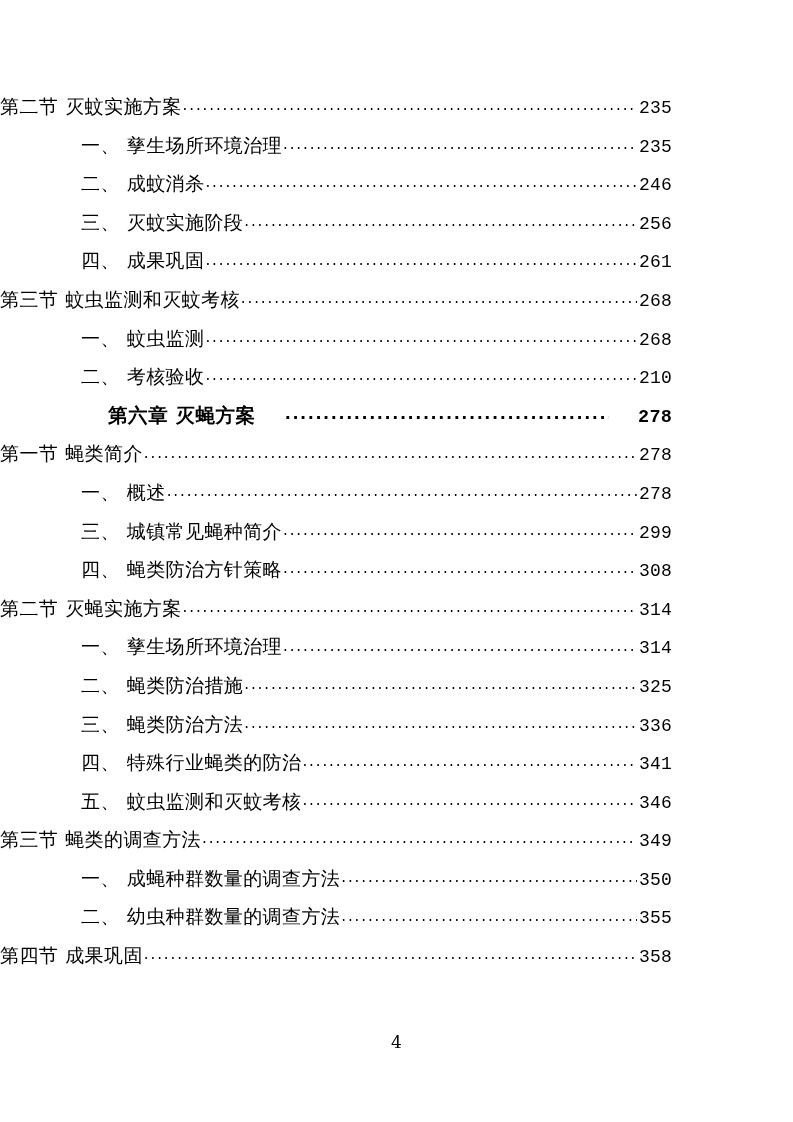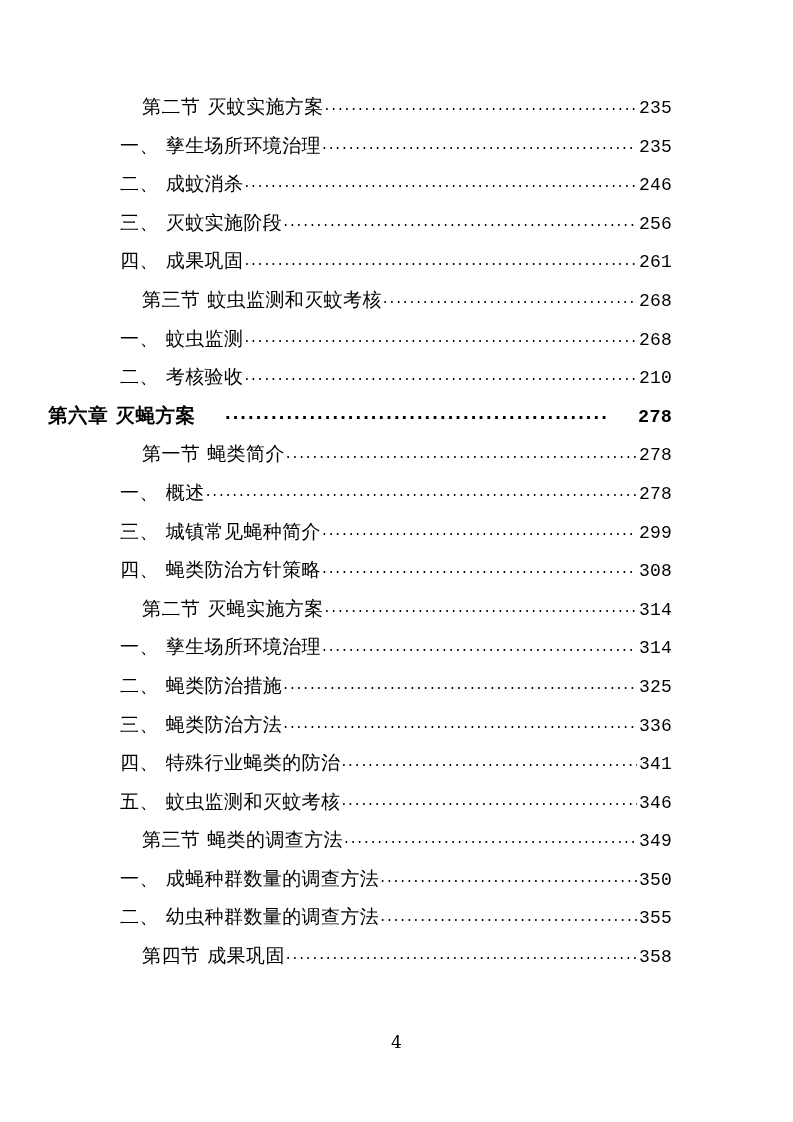--- a/index.html
+++ b/index.html
@@ -37,23 +37,23 @@
     display: flex;
     align-items: baseline;
     width: 793px;
     box-sizing: border-box;
     height: 38.6px;
     padding-right: 121px;
     white-space: nowrap;
   }
 
   
-  .lvl-chapter { padding-left: 48px; gap: 28px; }
-  .lvl-section { padding-left: 142px; }
-  .lvl-item    { padding-left: 120px; }
+  .lvl-chapter { padding-left: 108px; gap: 28px; }
+  .lvl-section { }
+  .lvl-item    { padding-left: 81px; }
 
   .toc-title {
     font-family: "DejaVu Serif", "Liberation Serif", serif;
     font-size: 19px;
     line-height: 1;
     letter-spacing: 0.4px;
     flex: 0 0 auto;
   }
 
   .toc-leader {

